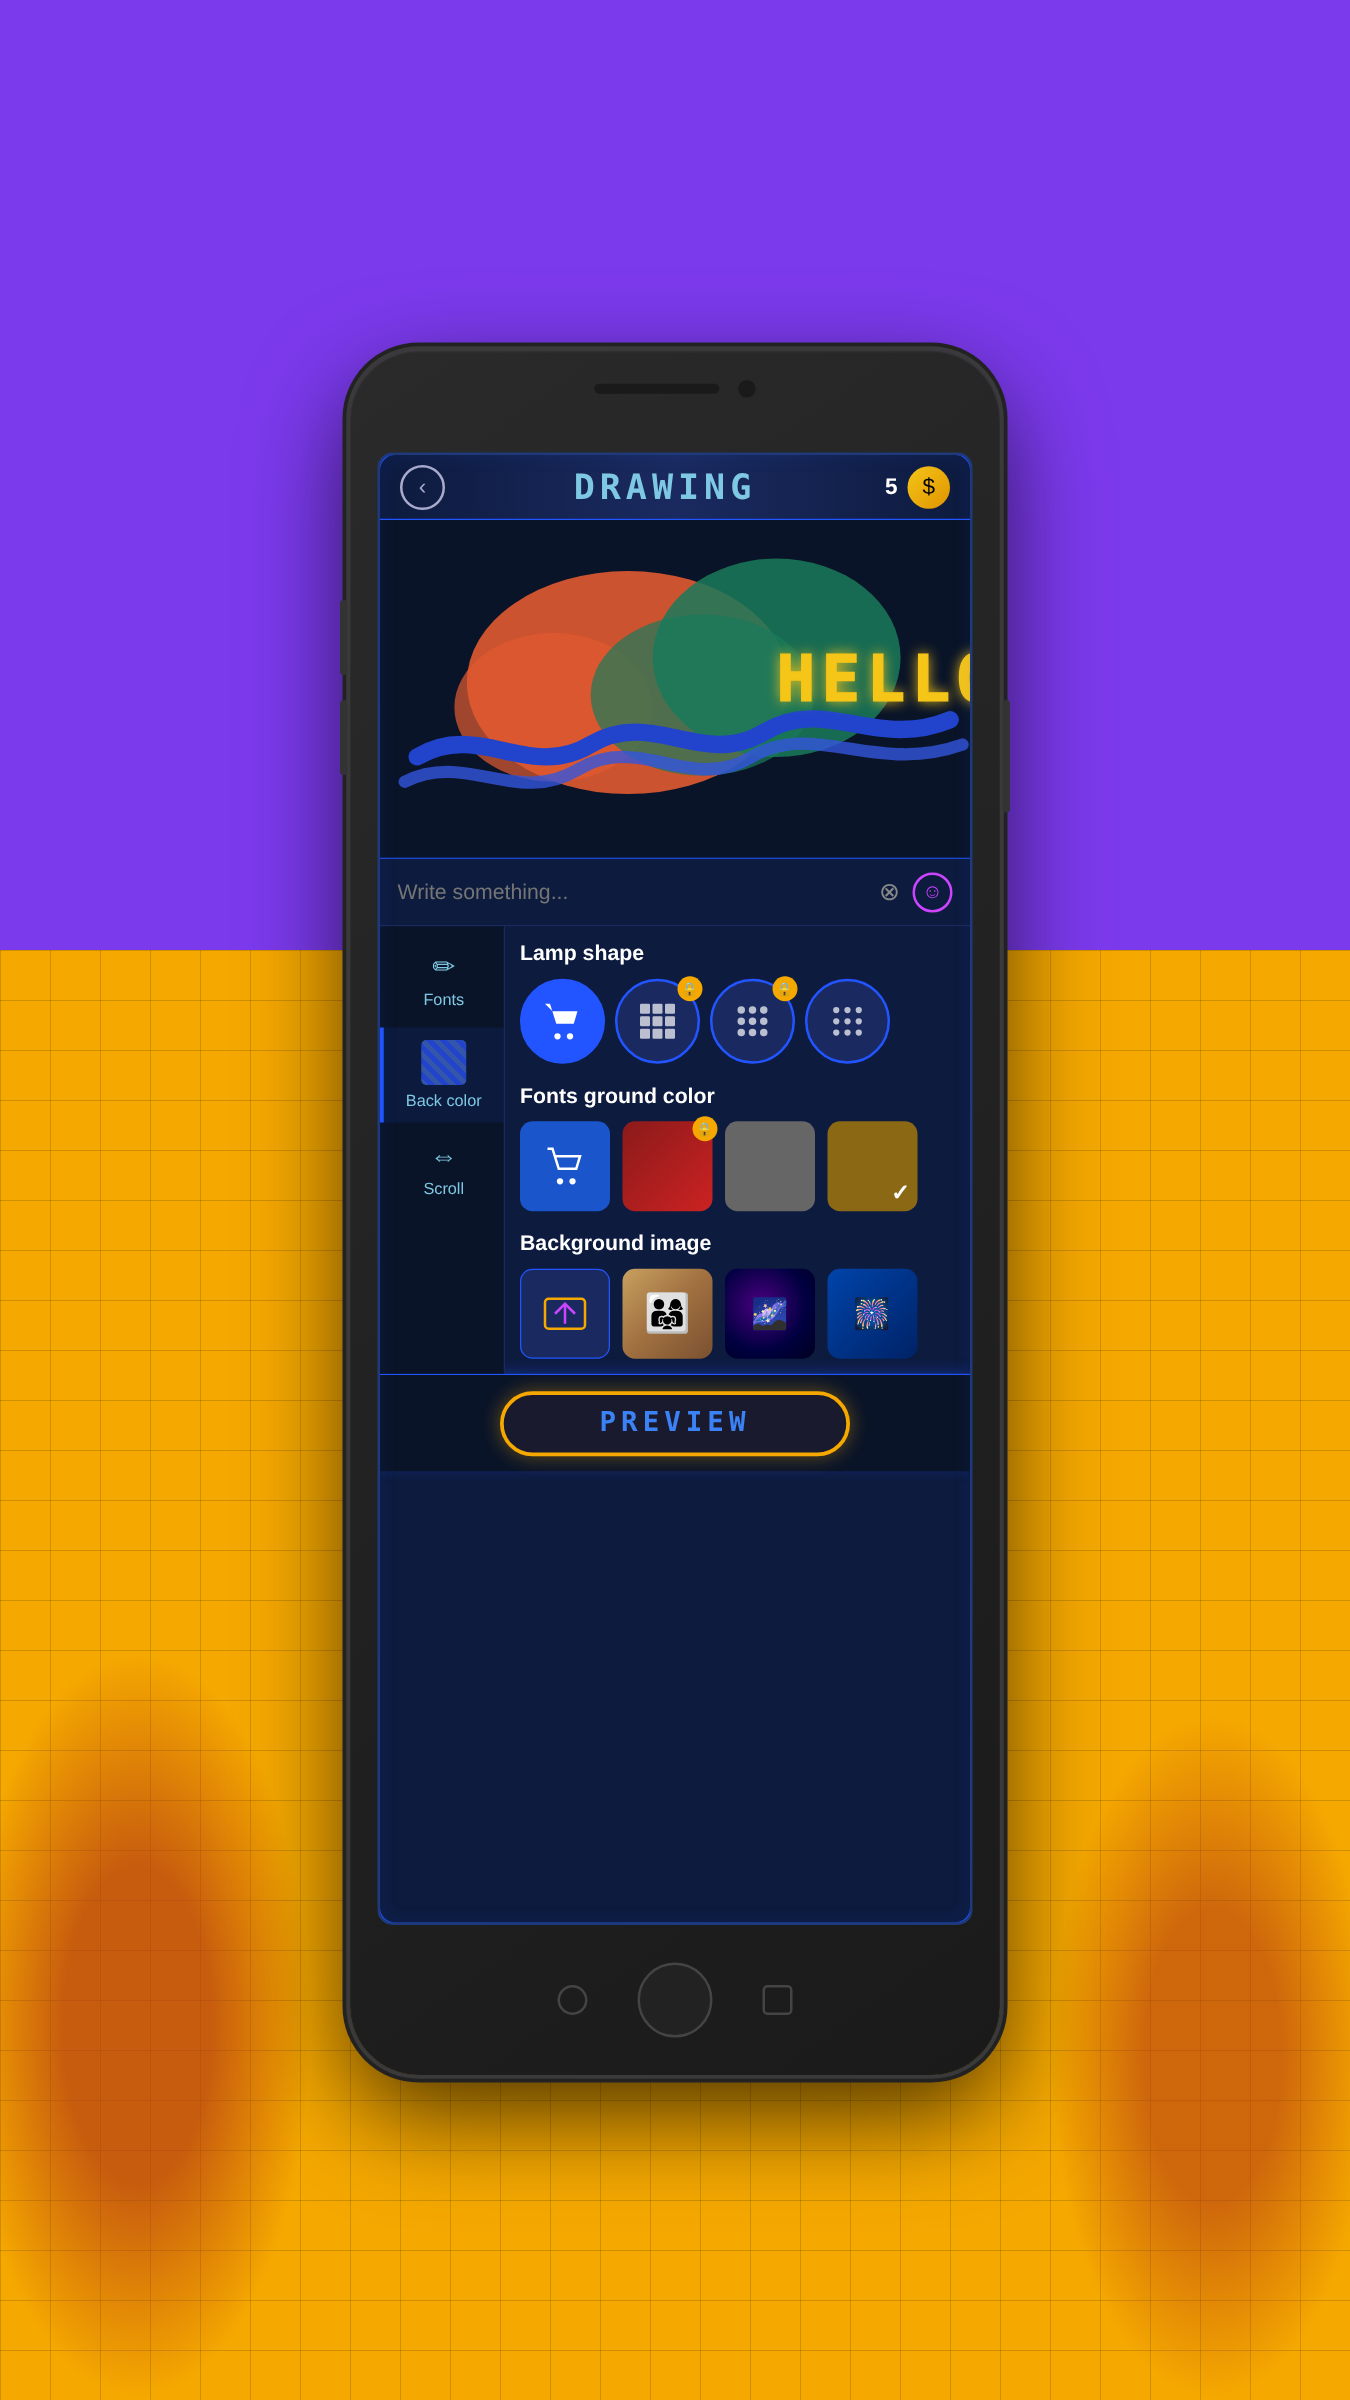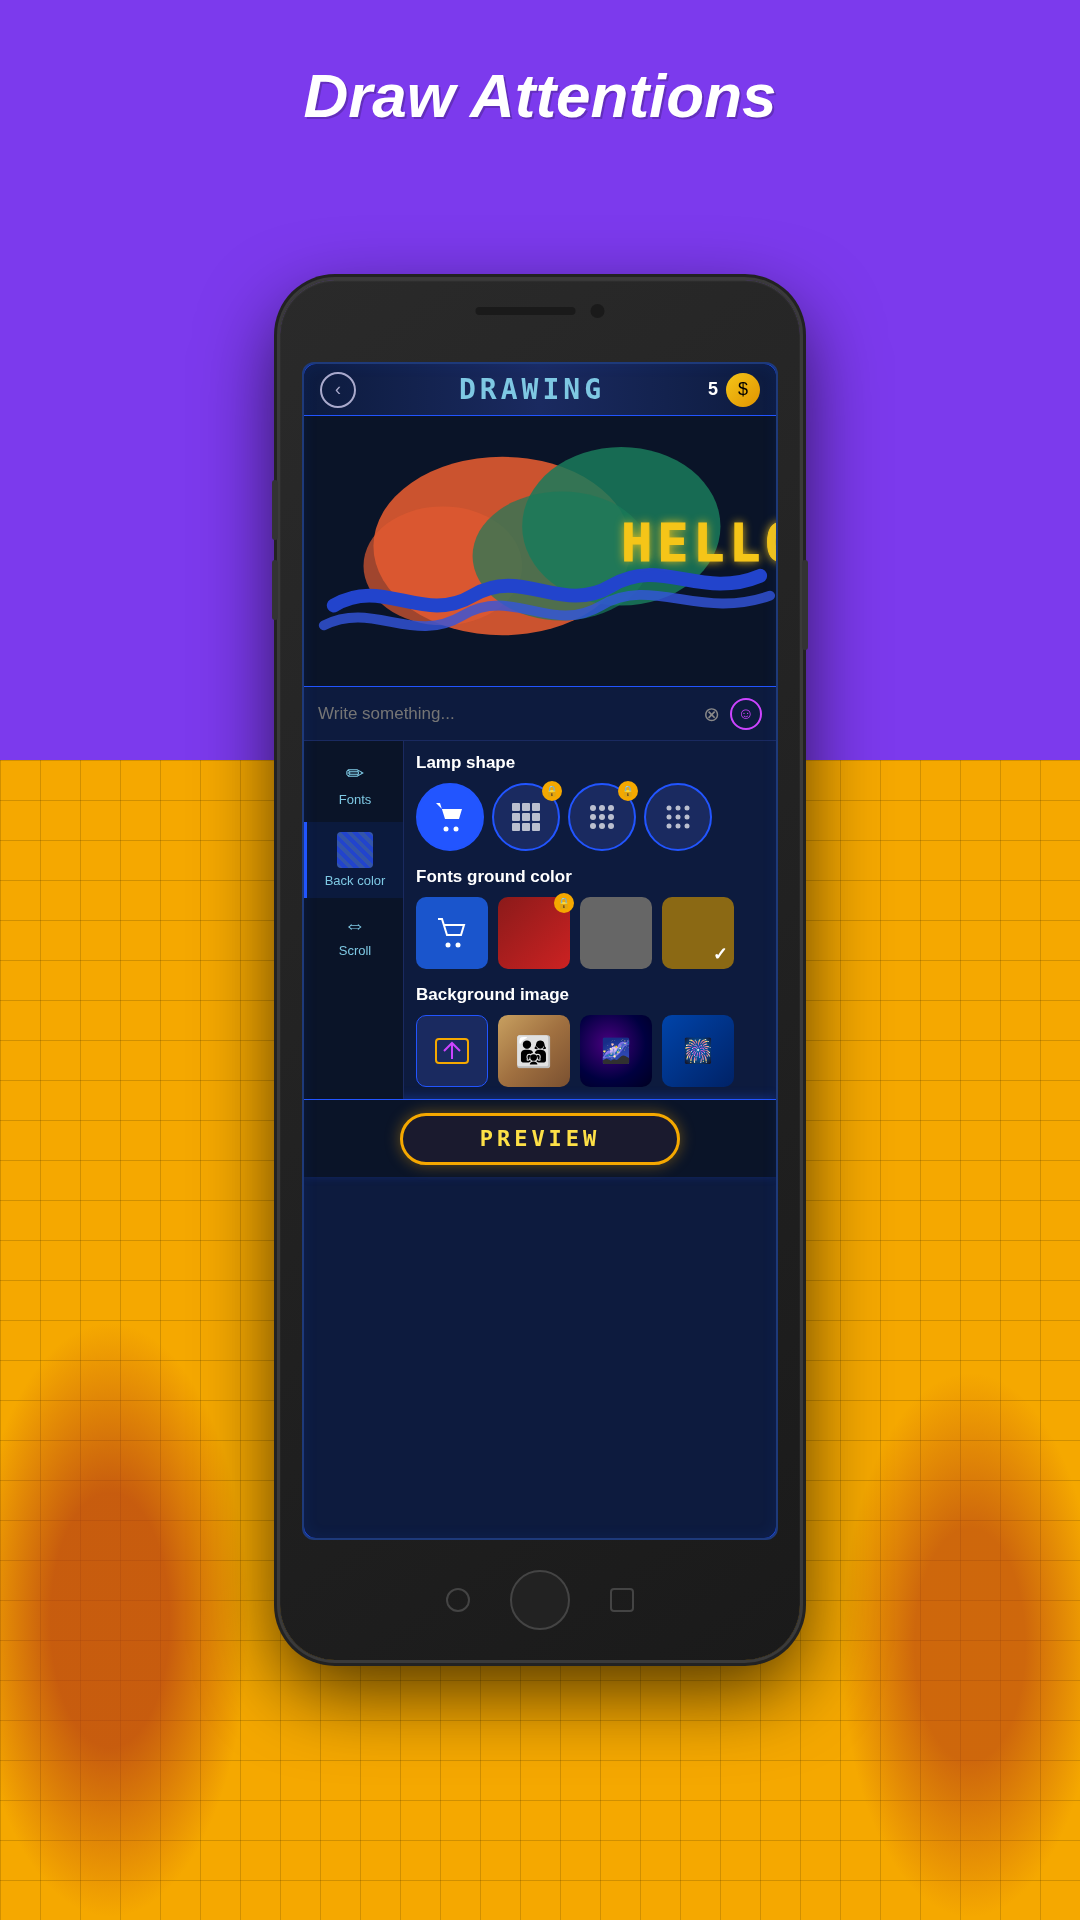--- a/index.html
+++ b/index.html
@@ -382,21 +382,21 @@
       background: #1a1a2e;
       border: 3px solid #f5a800;
       border-radius: 30px;
       display: flex;
       align-items: center;
       justify-content: center;
       cursor: pointer;
       box-shadow: 0 0 15px rgba(245,168,0,0.4);
     }
     .preview-btn-text {
-      color: #fde047;
+      color: #3b82f6;
       font-size: 22px;
       font-weight: 900;
       font-family: monospace;
       letter-spacing: 4px;
     }
 
     
     .vol-btn {
       position: absolute;
       left: -8px;
@@ -490,21 +490,21 @@
     .battery-icon::before { content: '▮'; font-size: 14px; color: white; }
   </style>
 </head>
 <body>
 
 <div class="bg-top"></div>
 <div class="bg-bottom"></div>
 
 <div class="headline">
   <h1>
-    <span>Draw Attentions</span><br>
+    <br>
   </h1>
 </div>
 
 <div class="bg-person-left"></div>
 <div class="bg-person-right"></div>
 
 <div class="phone-wrapper">
 
   <div class="phone-shell">
 

